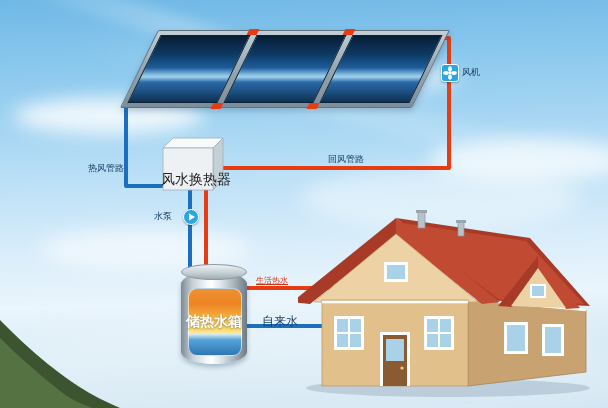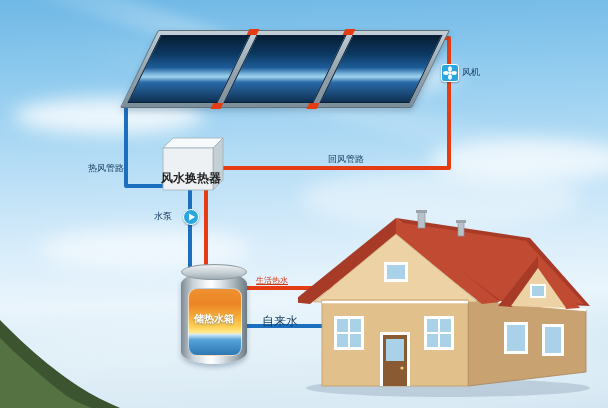--- a/index.html
+++ b/index.html
@@ -7,21 +7,21 @@
     position:relative;width:608px;height:408px;overflow:hidden;
     font-family:"Liberation Sans", sans-serif;
     background:linear-gradient(178deg,#6fb8e6 0%,#8ecaee 18%,#b3dcf5 38%,#d7ecfa 58%,#eaf5fc 72%,#cfe6f3 88%,#c2dcee 100%);
   }
   .cloud{position:absolute;background:#ffffff;border-radius:50%;filter:blur(9px);}
   .streak{position:absolute;background:linear-gradient(90deg,rgba(255,255,255,0),rgba(255,255,255,.5),rgba(255,255,255,0));filter:blur(6px);}
   .abs{position:absolute;}
   .label{position:absolute;font-size:9px;color:#123a5e;white-space:nowrap;line-height:1;}
   .label-hot{color:#d03514;}
   .label-tank{color:#ffffff;font-weight:bold;text-align:center;text-shadow:0 1px 2px rgba(0,60,120,.45);}
-  .label-box{color:#222;font-size:12px;text-align:right;font-weight:bold;}
+  .label-box{color:#222;font-size:14px;text-align:right;}
 
   
   .collector{
     position:absolute;left:158px;top:30px;width:292px;height:78px;
     transform:skewX(-26deg);transform-origin:0 0;
     background:linear-gradient(180deg,#c3cfd6 0%,#97a8b2 45%,#76ululight) ;
     background:linear-gradient(180deg,#c3cfd6 0%,#9aaab4 45%,#7b8d98 100%);
     border:1px solid #5f727e;border-radius:2px;
     padding:4px;box-sizing:border-box;display:flex;gap:6px;
     box-shadow:2px 3px 6px rgba(30,60,90,.25);
@@ -119,21 +119,21 @@
   <div class="dev-icon pump-icon" style="left:183px;top:209px;width:14px;height:14px;">
     <svg width="14" height="14" viewBox="0 0 14 14">
       <polygon points="5,3.5 11,7 5,10.5" fill="#ffffff"></polygon>
     </svg>
   </div>
   <div class="label" style="left:154px;top:212px;">水泵</div>
 
   <div class="tank-body"></div>
   <div class="tank-top"></div>
   <div class="tank-window"></div>
-  <div class="label label-tank" style="left:181px;top:314px;width:66px;font-size:10px;">储热水箱</div>
+  <div class="label label-tank" style="left:181px;top:314px;width:66px;font-size:14px;">储热水箱</div>
 
   <div class="label" style="left:88px;top:164px;">热风管路</div>
   <div class="label" style="left:328px;top:155px;">回风管路</div>
   <div class="label label-hot" style="left:256px;top:277px;font-size:8px;text-decoration:underline;">生活热水</div>
   <div class="label" style="left:262px;top:315px;font-size:12px;">自来水</div>
 
   <svg class="abs" style="left:298px;top:210px;" width="300" height="190" viewBox="0 0 300 190">
 
     <ellipse cx="150" cy="178" rx="142" ry="9" fill="rgba(50,80,105,0.18)"></ellipse>
 

